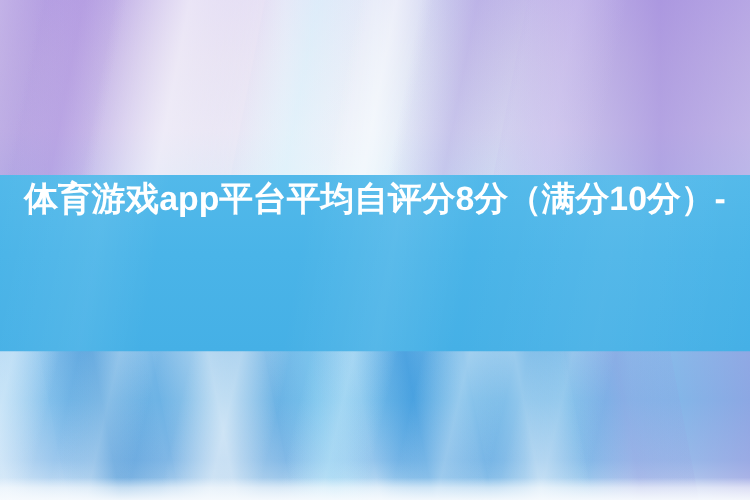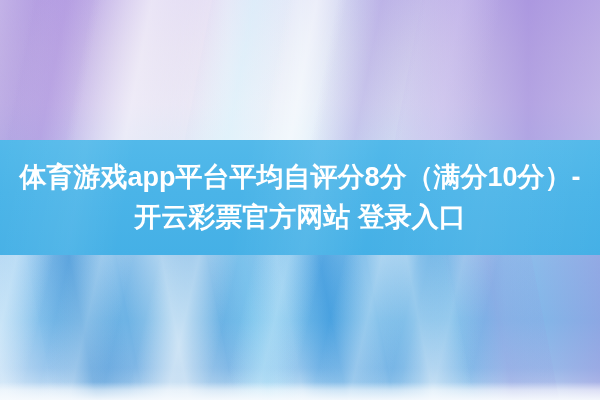--- a/index.html
+++ b/index.html
@@ -92,26 +92,26 @@
     height: 250px;
     transform: skewX(-13deg);
   }
 
   
   .title-band {
     position: absolute;
     left: 0;
     right: 0;
     top: 140px;
-    height: 115px;
+    height: 141px;
     background: linear-gradient(180deg, #52b9ea 0%, #4ab4e8 45%, #45b0e6 100%);
     display: flex;
     flex-direction: column;
     align-items: center;
-    justify-content: center;
+    justify-content: space-between;
     box-sizing: border-box;
   }
 
   .title-band::before {
     
     content: "";
     position: absolute;
     inset: 0;
     background:
       linear-gradient(100deg,
@@ -189,18 +189,17 @@
     <div class="shaft-c" style="left:95px;  width:75px;  background:linear-gradient(90deg,rgba(235,248,255,0.00),rgba(235,248,255,0.42),rgba(235,248,255,0.00));"></div>
     <div class="shaft-c" style="left:185px; width:65px;  background:linear-gradient(90deg,rgba(255,255,255,0.00),rgba(255,255,255,0.28),rgba(255,255,255,0.00));"></div>
     <div class="shaft-c" style="left:275px; width:80px;  background:linear-gradient(90deg,rgba(255,255,255,0.00),rgba(255,255,255,0.40),rgba(255,255,255,0.00));"></div>
     <div class="shaft-c" style="left:370px; width:70px;  background:linear-gradient(90deg,rgba(215,242,252,0.00),rgba(215,242,252,0.38),rgba(215,242,252,0.00));"></div>
     <div class="shaft-c" style="left:460px; width:75px;  background:linear-gradient(90deg,rgba(255,255,255,0.00),rgba(255,255,255,0.34),rgba(255,255,255,0.00));"></div>
     <div class="shaft-c" style="left:545px; width:70px;  background:linear-gradient(90deg,rgba(255,255,255,0.00),rgba(255,255,255,0.26),rgba(255,255,255,0.00));"></div>
   </div>
 
   <div class="title-band">
     <div class="title-line">体育游戏app平台平均自评分8分（满分10分）-</div>
-    <div class="title-line title-line-2">开云彩票官方网站 登录入口</div>
   </div>
 
   <div class="bottom-fade"></div>
 
 </div>
 
 </body></html>

